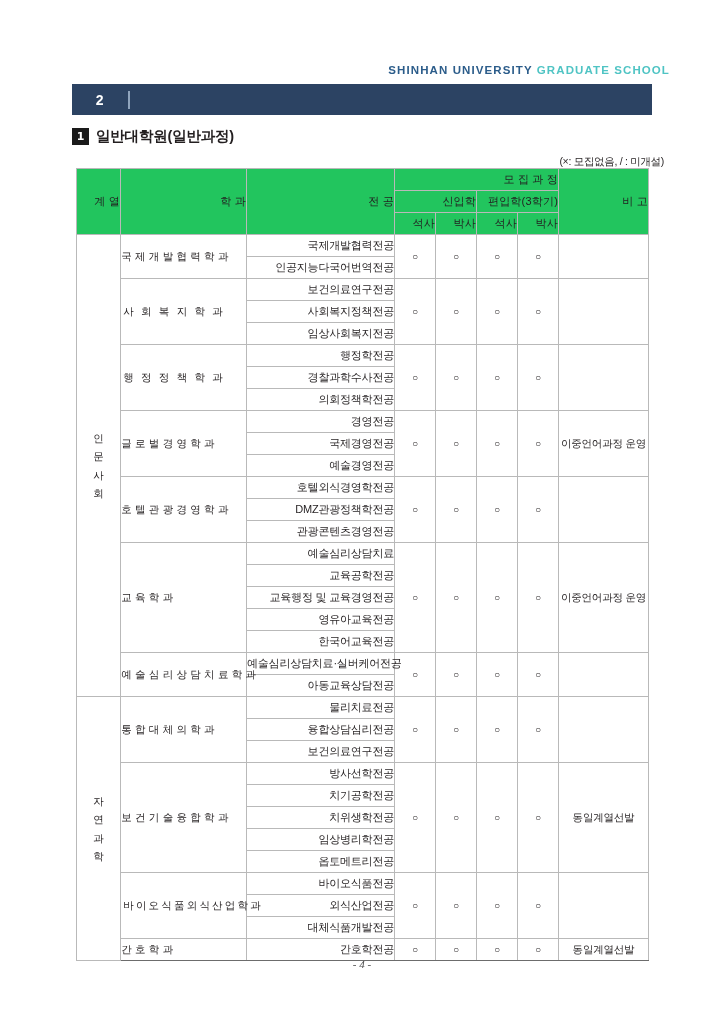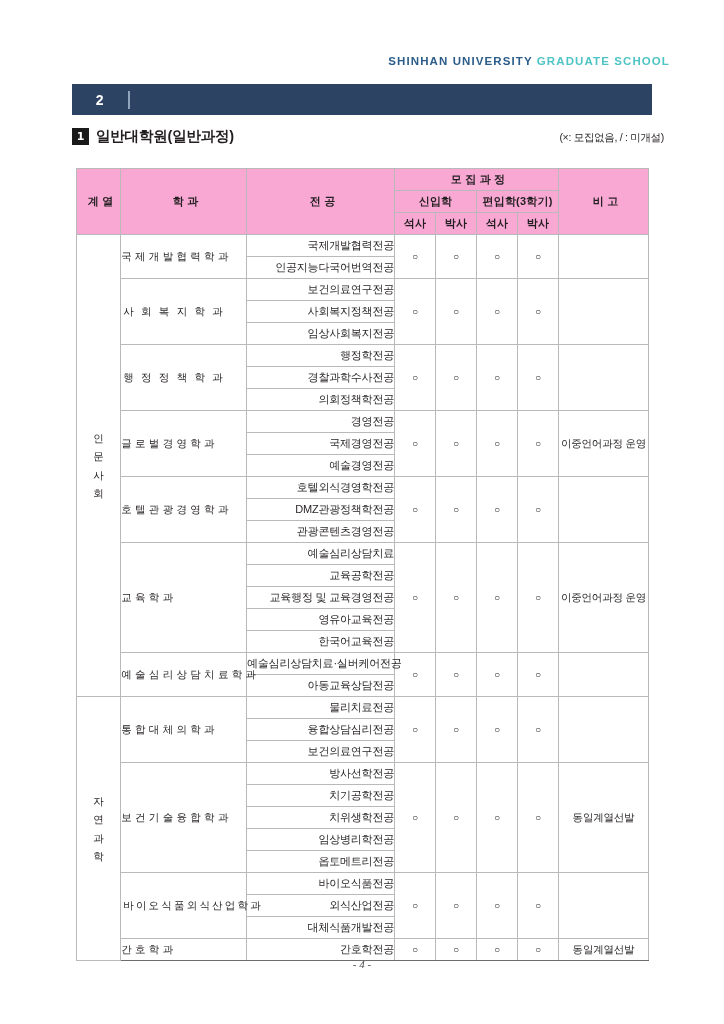--- a/index.html
+++ b/index.html
@@ -20,21 +20,21 @@
     position: relative;
     width: 724px;
     height: 1024px;
     box-sizing: border-box;
     padding: 0 60px;
   }
 
   
   .brand {
     position: absolute;
-    top: 55px;
+    top: 64px;
     right: 54px;
     font-size: 11.5px;
     font-weight: bold;
     letter-spacing: 1.1px;
     white-space: nowrap;
   }
   .brand .b1 { color: #2b5c8a; }
   .brand .b2 { color: #4fc4c4; }
 
   
@@ -92,21 +92,21 @@
   }
   .sub-title {
     font-size: 14.5px;
     font-weight: bold;
     letter-spacing: -0.2px;
   }
 
   .legend {
     position: absolute;
     right: 60px;
-    top: 131px;
+    top: 155px;
     font-size: 10.5px;
     letter-spacing: -0.3px;
   }
 
   
   .table-wrap {
     position: absolute;
     left: 76px;
     top: 168px;
     width: 572px;
@@ -119,23 +119,23 @@
   }
   table.grid th,
   table.grid td {
     border: 1px solid #b9b9b9;
     padding: 0;
     color: #231f20;
     font-weight: normal;
     vertical-align: middle;
   }
   table.grid thead th {
-    background: #f9a8d4;
-    font-weight: bold;
-    text-align: center;
+    background: #22c55e;
+    font-weight: normal;
+    text-align: right;
     font-size: 11px;
     letter-spacing: 0.2px;
   }
   .th-tall  { height: 21px; }
   .h-spread { letter-spacing: 4px; text-indent: 4px; }
   .h-spread2 { letter-spacing: 3px; text-indent: 3px; }
 
   
   table.grid { border-top: 1.4px solid #6c6c6c; border-bottom: 1.4px solid #6c6c6c; }
   table.grid tbody tr:last-child td { border-bottom: 1.4px solid #6c6c6c; }

